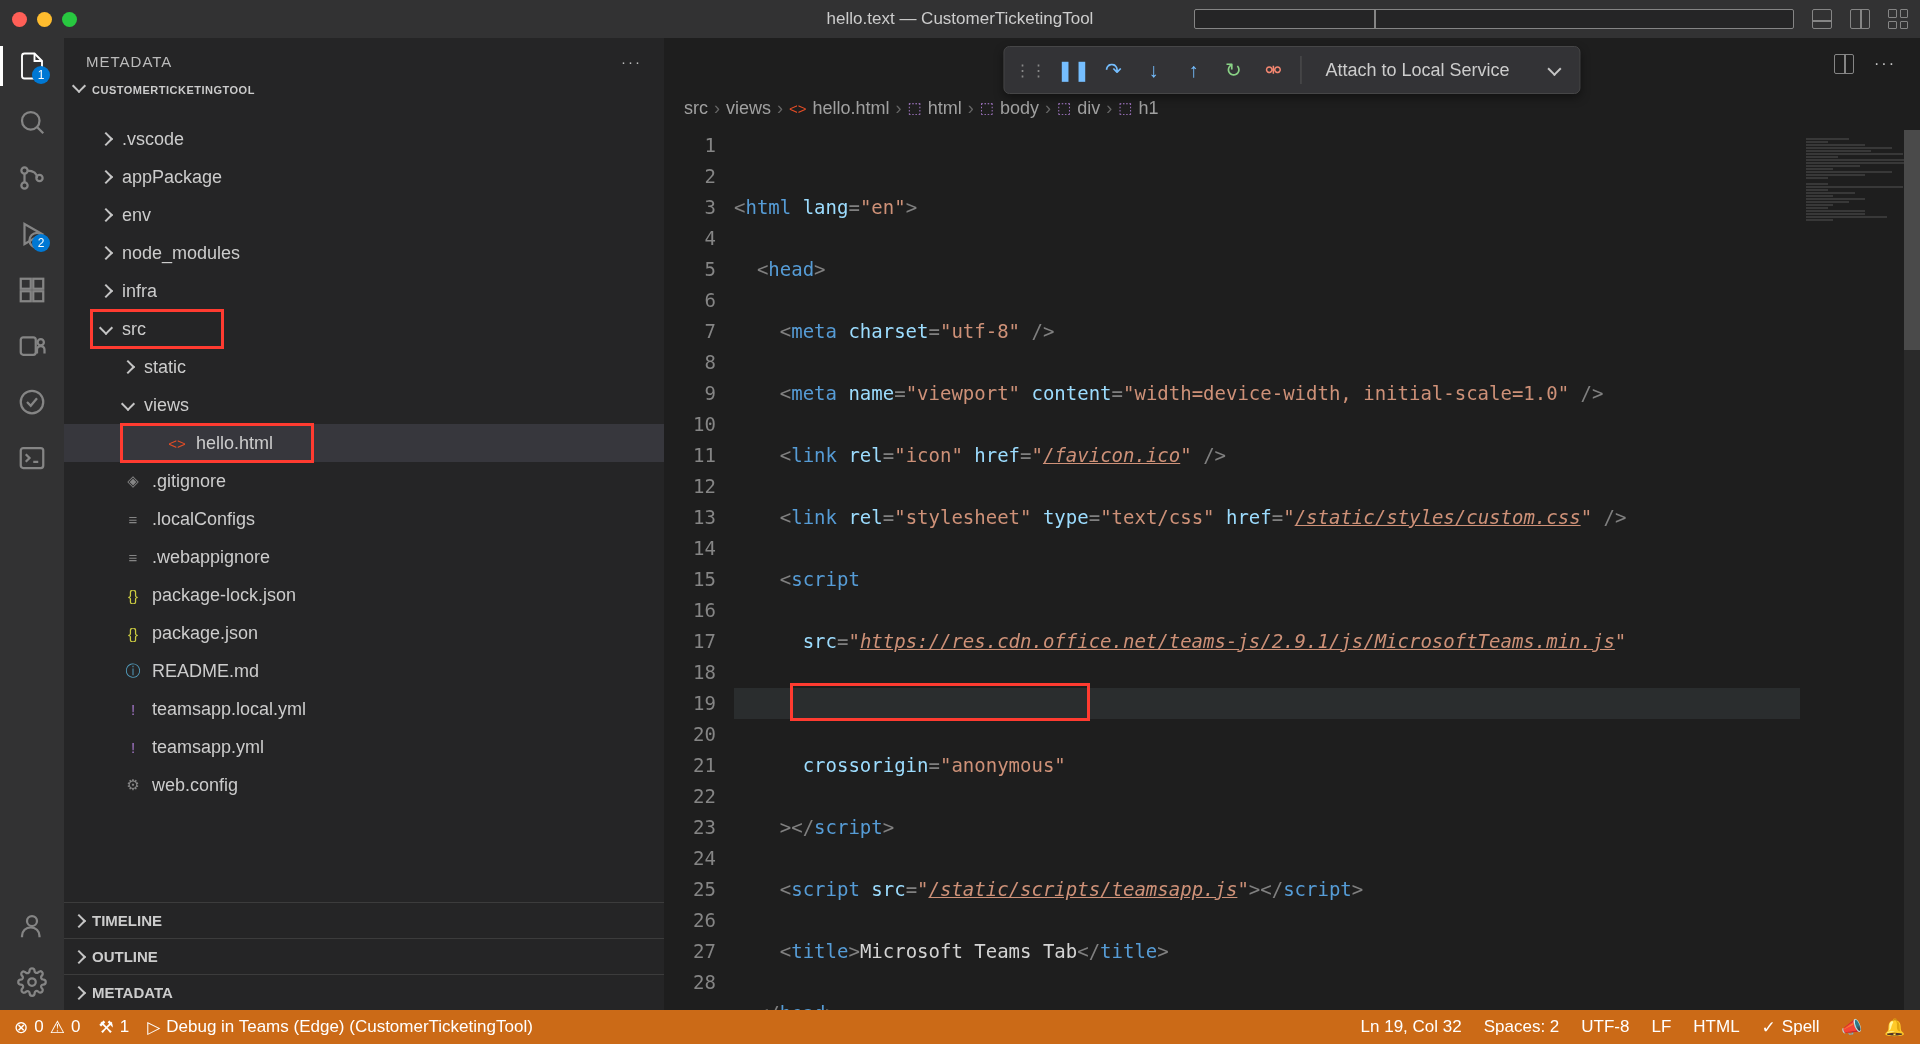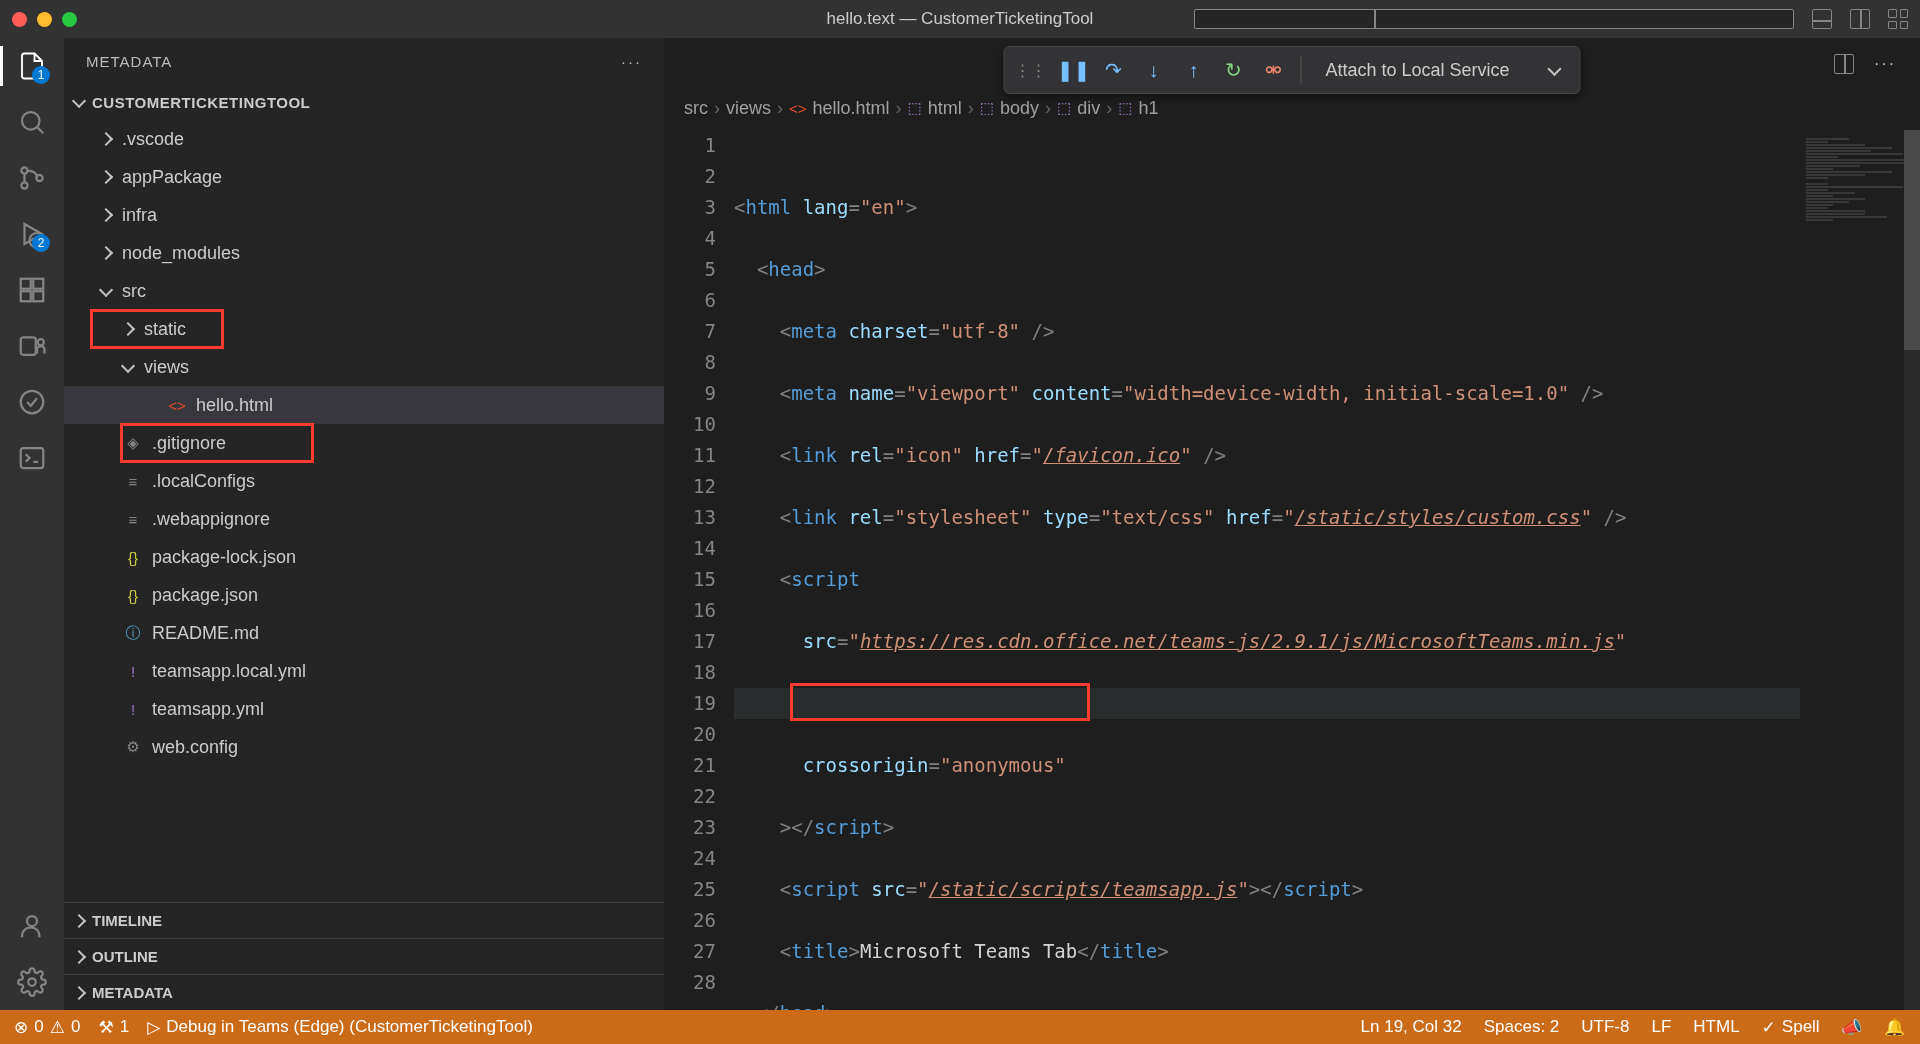--- a/index.html
+++ b/index.html
@@ -54,22 +54,22 @@
 .sidebar {
   width: 600px; background: #252526;
   display: flex; flex-direction: column;
 }
 .sidebar-header {
   height: 46px; display: flex; align-items: center;
   padding: 0 22px; font-size: 15px; letter-spacing: 1px; color: #bbbbbb;
   justify-content: space-between;
 }
 .project-header {
-  height: 36px; display: flex; align-items: center; gap: 8px;
-  padding: 0 10px; font-size: 15px; font-weight: 700; letter-spacing: 0.5px;
+  height: 36px; display: flex; align-items: flex-start; gap: 8px;
+  padding: 0 10px; font-size: 11px; font-weight: 700; letter-spacing: 0.5px;
 }
 .chev { display:inline-block; width:10px; height:10px; border-right:2px solid #c5c5c5; border-bottom:2px solid #c5c5c5; transform:rotate(-45deg); }
 .chev.down { transform: rotate(45deg); margin-top:-3px; }
 .tree { flex: 1; overflow:auto; font-size: 18px; }
 .tree-item {
   height: 38px; display:flex; align-items:center; gap:8px;
   padding-left: var(--indent, 28px); cursor:pointer; color:#cccccc;
 }
 .tree-item.selected { background: #37373d; }
 .tree-item .arrow { width:16px; display:inline-flex; justify-content:center; }
@@ -244,27 +244,33 @@
       <div class="tree-item" style="--indent:34px">
           <span class="arrow">
             <span class="chev"></span>
           </span>
           <span>appPackage</span>
         </div>
       <div class="tree-item" style="--indent:34px">
           <span class="arrow">
             <span class="chev"></span>
           </span>
+          <span>env</span>
+        </div>
+      <div class="tree-item" style="--indent:34px">
+          <span class="arrow">
+            <span class="chev"></span>
+          </span>
+          <span>node_modules</span>
+        </div>
+      <div class="tree-item" style="--indent:34px">
+          <span class="arrow">
+            <span class="chev"></span>
+          </span>
           <span>infra</span>
-        </div>
-      <div class="tree-item" style="--indent:34px">
-          <span class="arrow">
-            <span class="chev"></span>
-          </span>
-          <span>node_modules</span>
         </div>
       <div class="tree-item" style="--indent:34px">
           <span class="arrow">
             <span class="chev down"></span>
           </span>
           <span>src</span>
         </div>
       <div class="tree-item" style="--indent:56px">
           <span class="arrow">
             <span class="chev"></span>

